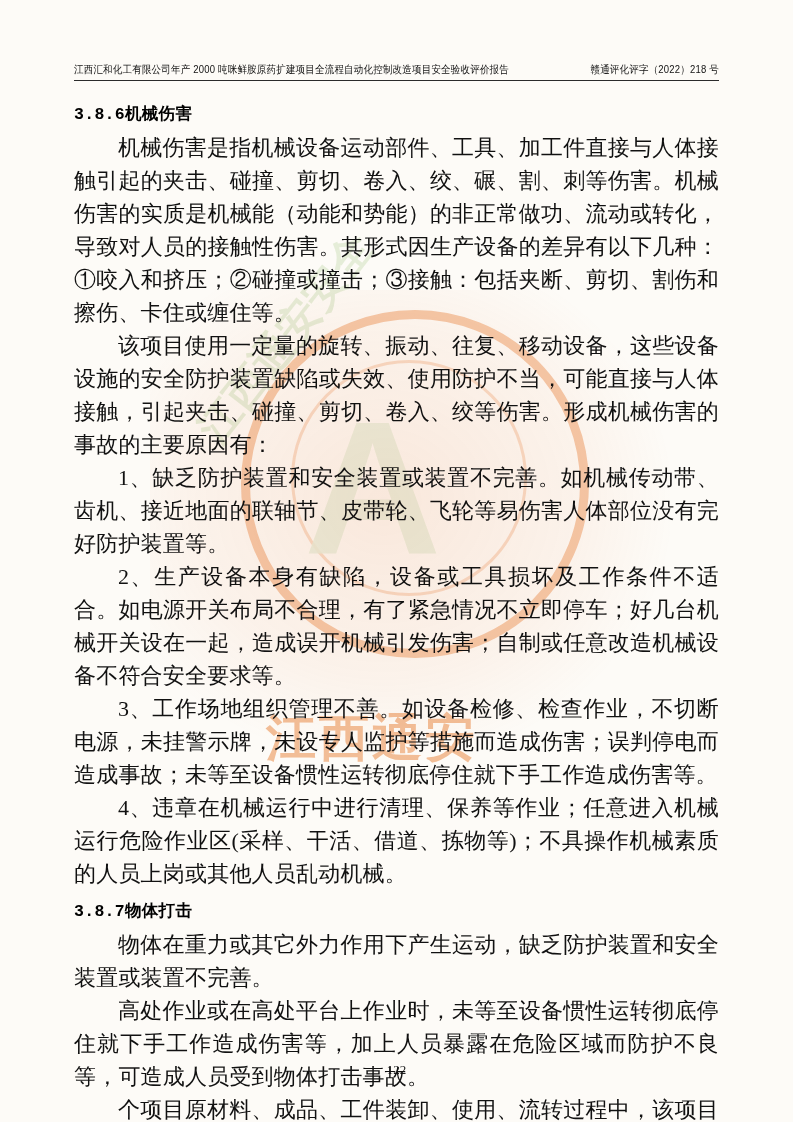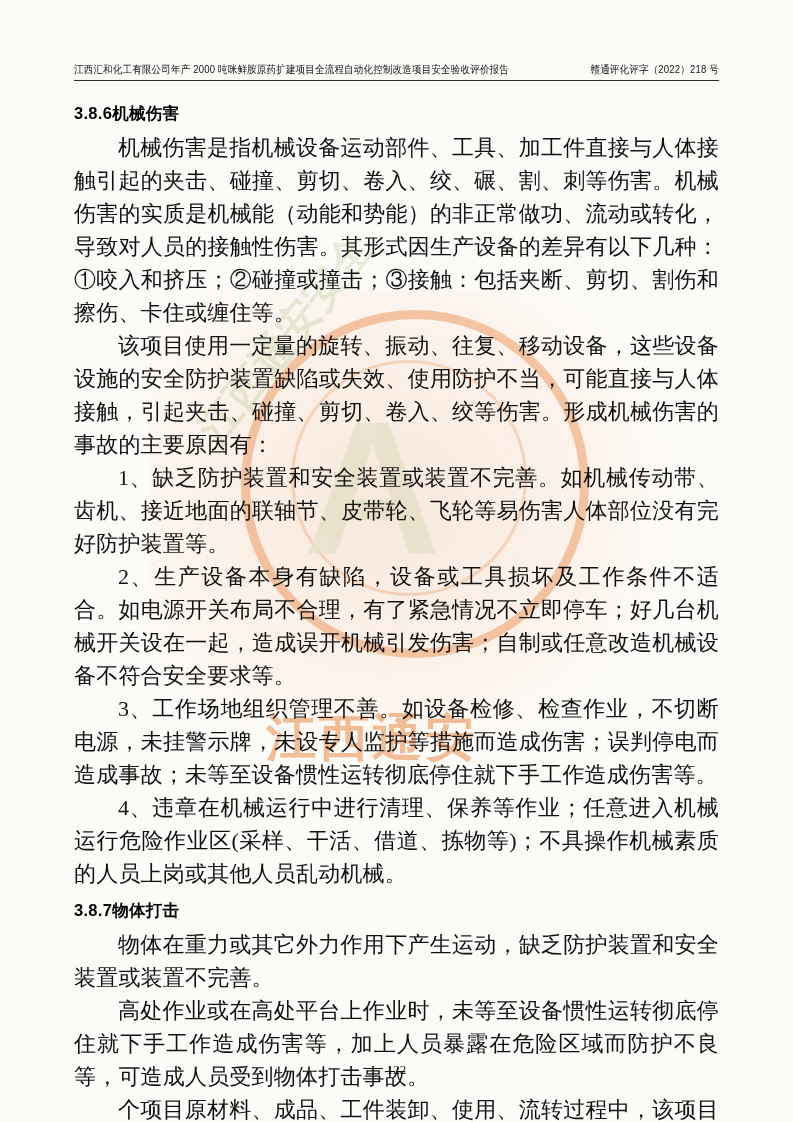--- a/index.html
+++ b/index.html
@@ -46,21 +46,21 @@
     padding-left: 10px;
   }
 
   
   .content {
     margin-top: 22px;
     position: relative;
     z-index: 3;
   }
   h2.section-title {
-    font-family: Liberation Sans, sans-serif;
+    font-family: Liberation Mono, monospace;
     font-size: 16.5px;
     font-weight: bold;
     margin: 0 0 6px 0;
     letter-spacing: 0.3px;
     color: #000;
   }
   h2.section-title.second {
     margin-top: 10px;
   }
   p.para {

